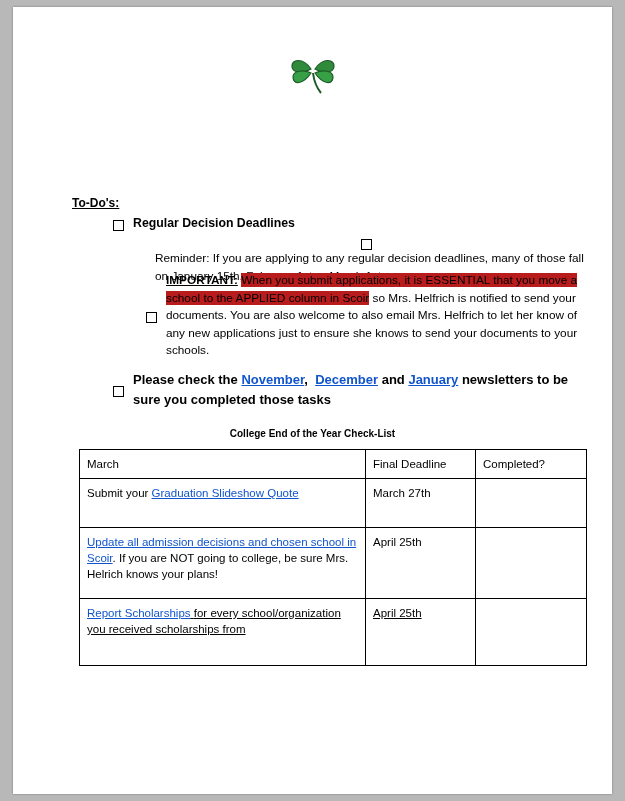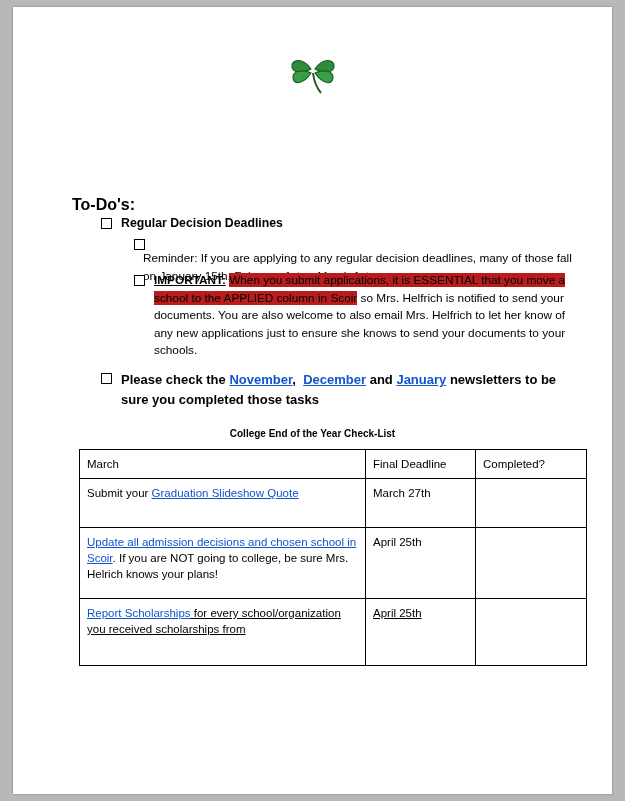--- a/index.html
+++ b/index.html
@@ -52,28 +52,30 @@
   .header .title { font-weight: bold; }
   .header .link {
     color: #1155cc;
     text-decoration: underline;
   }
   
   .todos-label {
     position: absolute;
     left: 59px;
     top: 189px;
-    font-size: 16px;
+    font-size: 12px;
     font-weight: bold;
+    text-decoration: underline;
     color: #000;
   }
   .cbrow {
     position: absolute;
     display: flex;
-    align-items: flex-start;
+    align-items: center;
+    margin-left: 12px;
   }
   .cbox {
     width: 9px;
     height: 9px;
     border: 1px solid #000;
     background: #fff;
     flex: 0 0 auto;
     margin-top: 3px;
   }
   .cbtext {

